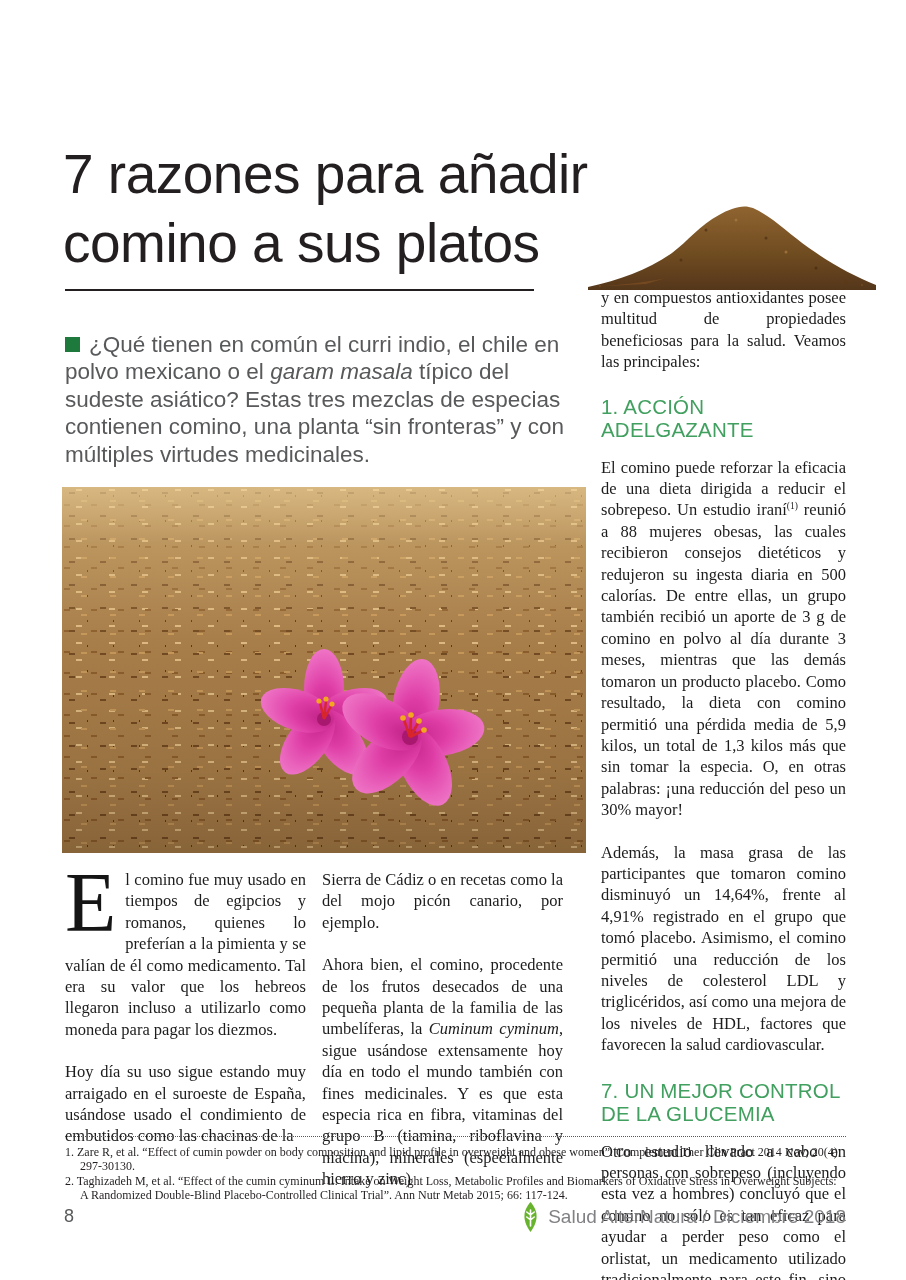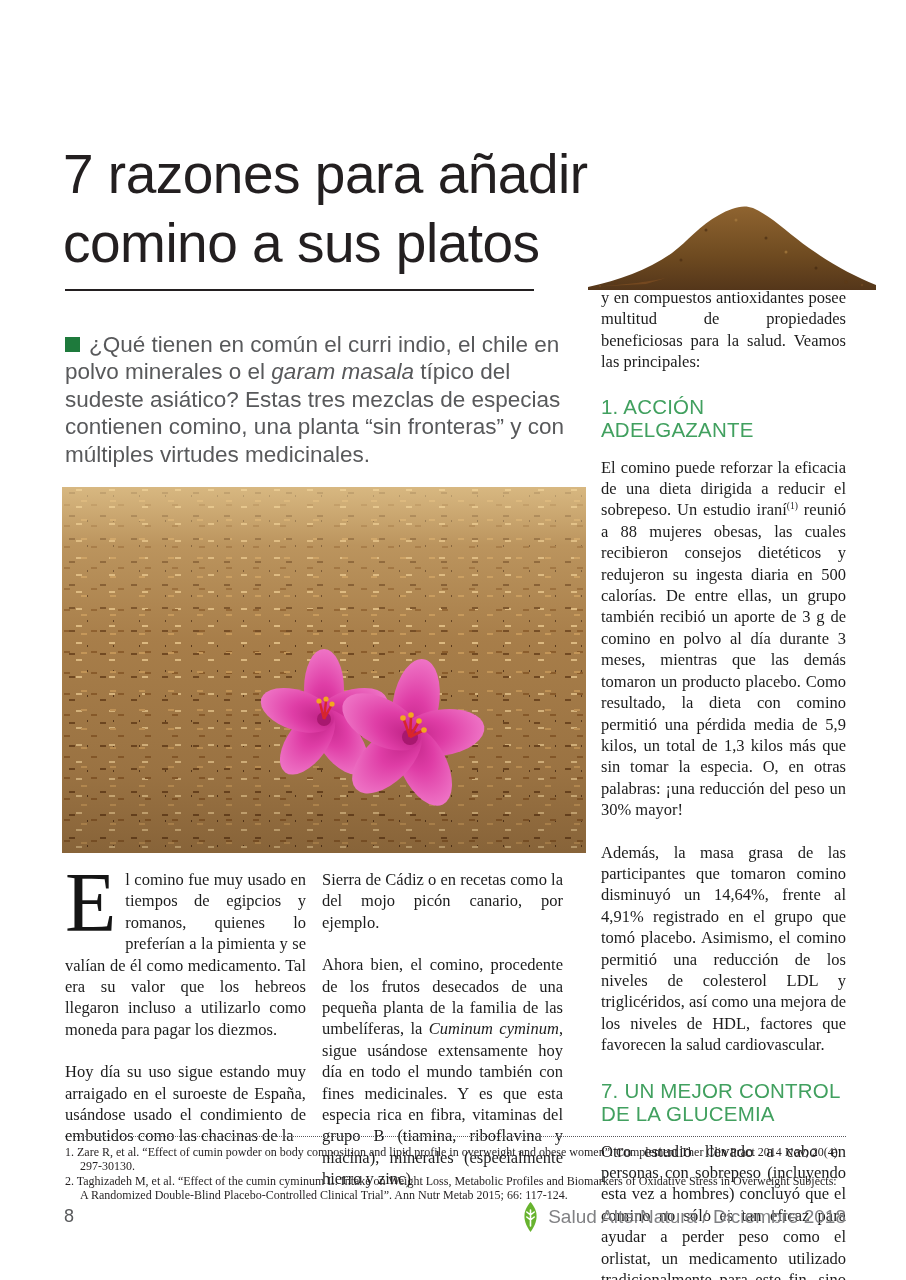--- a/index.html
+++ b/index.html
@@ -117,21 +117,21 @@
     <circle cx="120" cy="40" r="1.5" fill="#4a2e12" opacity="0.7"></circle>
       <circle cx="150" cy="30" r="1.5" fill="#a5793d" opacity="0.8"></circle>
     <circle cx="180" cy="48" r="1.5" fill="#4a2e12" opacity="0.7"></circle>
       <circle cx="200" cy="62" r="1.5" fill="#a5793d" opacity="0.8"></circle>
     <circle cx="95" cy="70" r="1.5" fill="#4a2e12" opacity="0.7"></circle>
       <circle cx="230" cy="78" r="1.5" fill="#44290f" opacity="0.7"></circle>
   </svg>
 
   <div class="title-rule"></div>
 
-  <p class="intro"><span class="bullet"></span><span>¿Qué tienen en común el curri indio, el chile en polvo minerales o el </span><em>garam masala</em><span> típico del sudeste asiático? Estas tres mezclas de especias contienen comino, una planta “sin fronteras” y con múltiples virtudes medicinales.</span></p>
+  <p class="intro"><span class="bullet"></span><span>¿Qué tienen en común el curri indio, el chile en polvo mexicano o el </span><em>garam masala</em><span> típico del sudeste asiático? Estas tres mezclas de especias contienen comino, una planta “sin fronteras” y con múltiples virtudes medicinales.</span></p>
 
   <div class="photo">
     <div class="light"></div>
     <svg class="flowers" viewBox="0 0 250 190" aria-hidden="true">
       <defs>
         <radialGradient id="pet" cx="0.5" cy="0.85" r="0.9">
           <stop offset="0" stop-color="#c12387"></stop>
           <stop offset="0.45" stop-color="#df3da6"></stop>
           <stop offset="1" stop-color="#f07ac9"></stop>
         </radialGradient>

